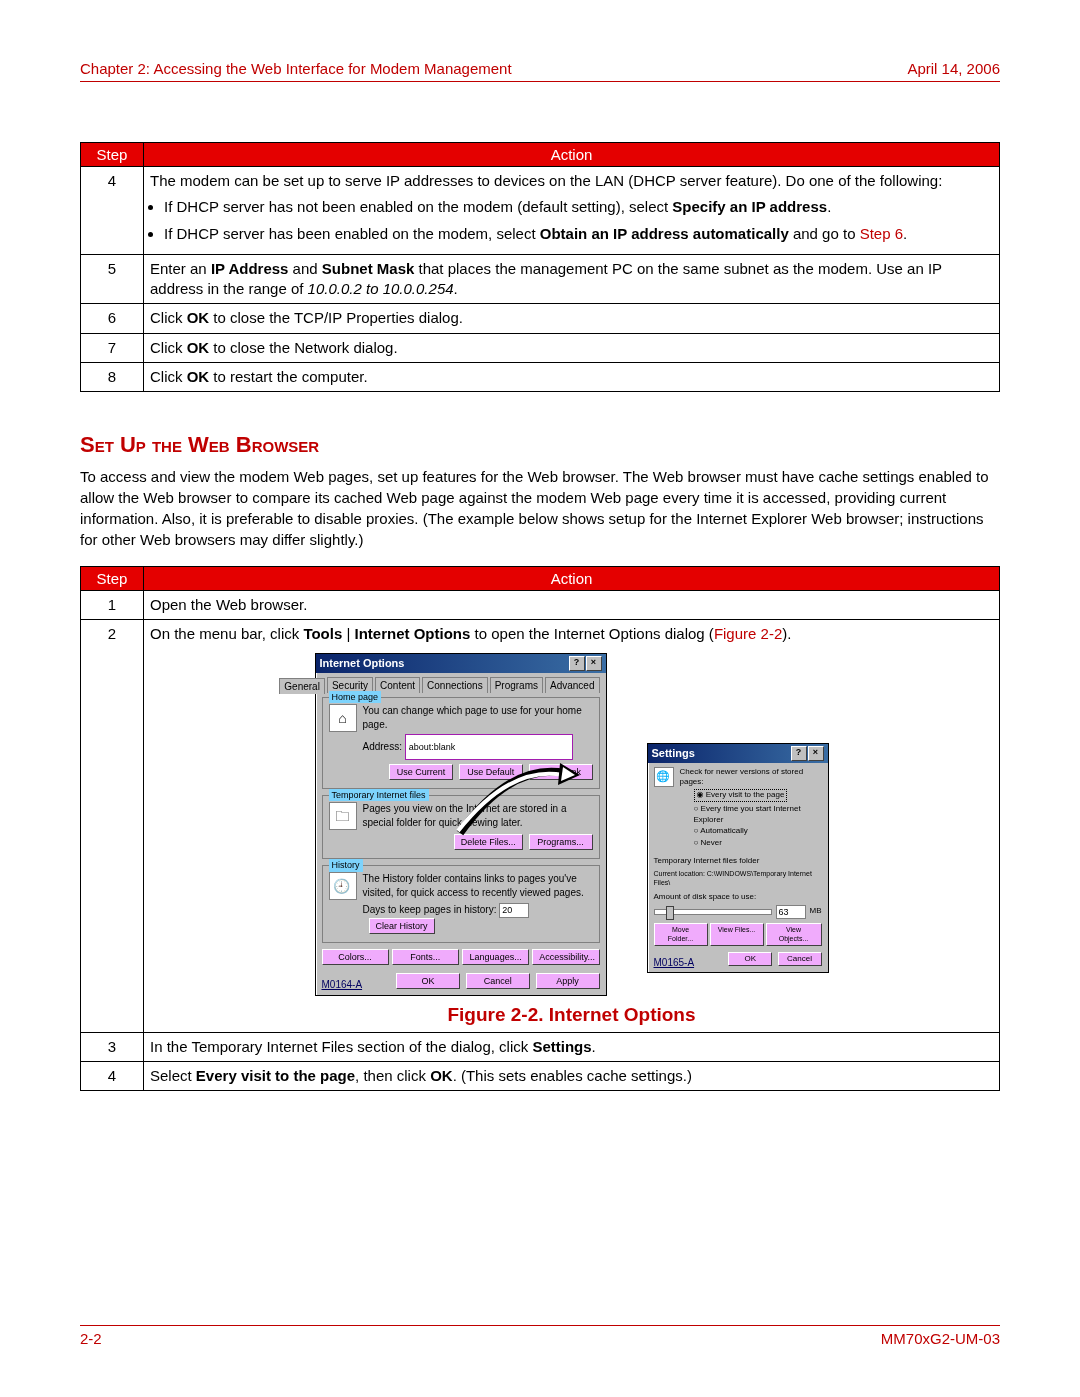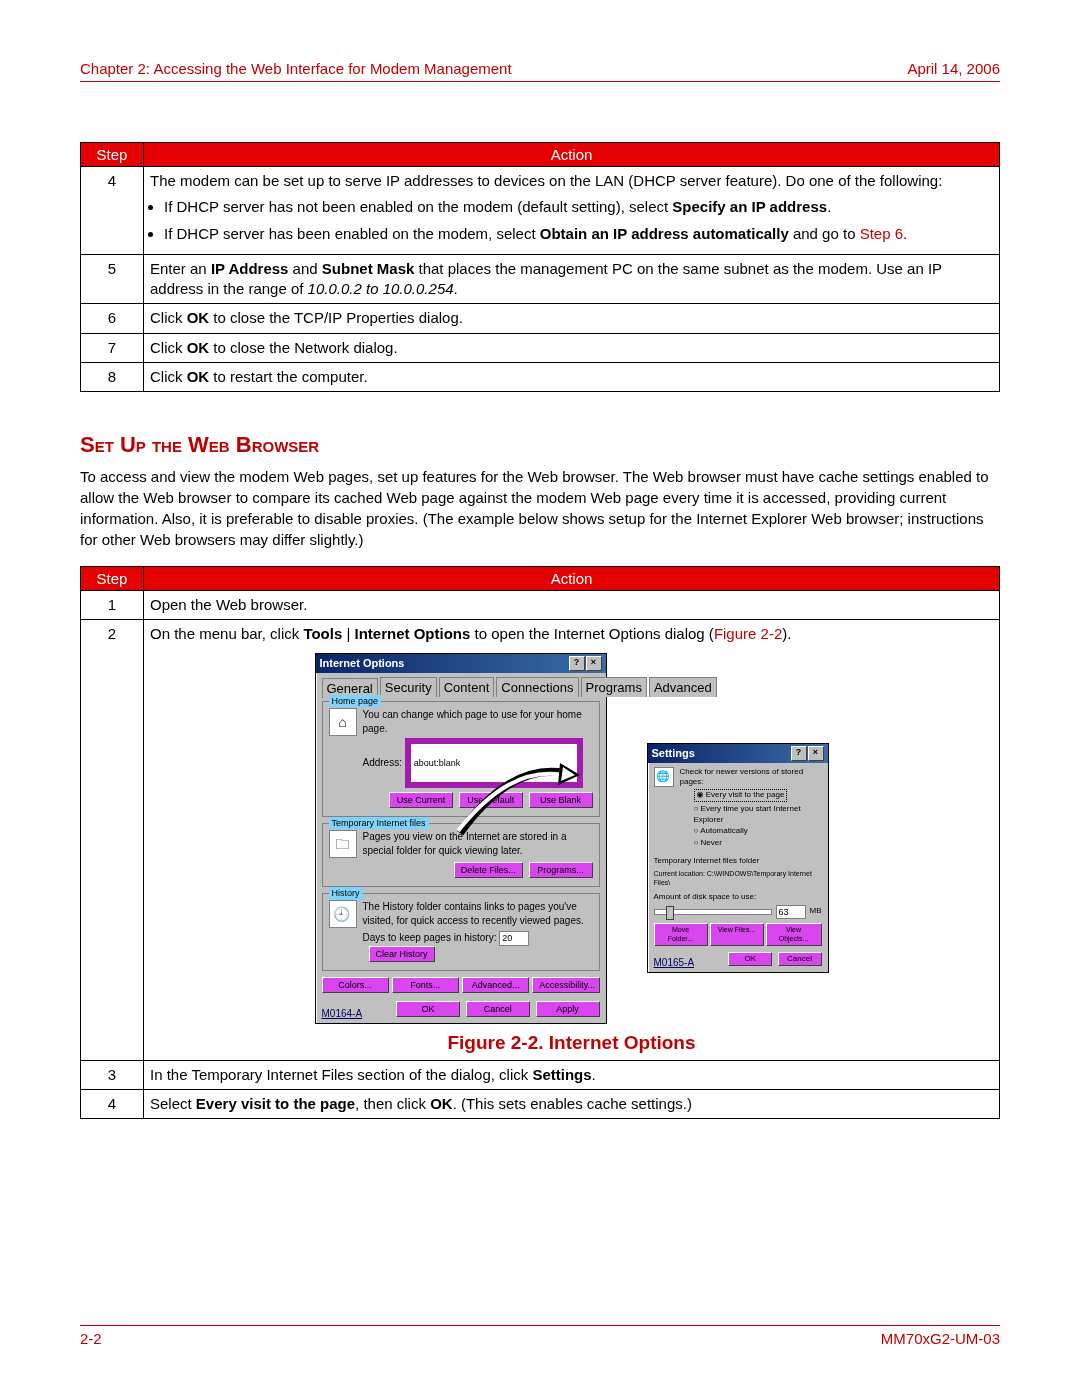--- a/index.html
+++ b/index.html
@@ -90,39 +90,39 @@
     color: #fff;
     padding: 2px 4px;
     display: flex;
     justify-content: space-between;
     font-weight: bold;
     font-size: 11px;
   }
   .dlg .tbtns { display: flex; gap: 1px; }
   .dlg .tbtn { background: #c0c0c0; color: #000; width: 14px; height: 13px; line-height: 11px; text-align: center; border: 1px solid #fff; border-right-color:#404040; border-bottom-color:#404040; font-size: 9px; font-weight: bold; }
   .dlg .body { padding: 4px 6px 6px 6px; }
-  .tabrow { display: flex; gap: 2px; margin-bottom: 4px; font-size: 13px; }
+  .tabrow { display: flex; gap: 2px; margin-bottom: 4px; font-size: 10px; justify-content: flex-end; }
   .tab { border: 1px solid #808080; border-bottom: none; background: #c0c0c0; padding: 1px 4px; }
   .tab.active { background: #c0c0c0; position: relative; top: 1px; }
   .group { border: 1px solid #808080; padding: 6px 6px 8px 6px; margin-bottom: 6px; position: relative; }
   .group .legend { position: absolute; top: -7px; left: 6px; background: #7dd3fc; padding: 0 3px; font-size: 9px; }
   .iconbox { display: flex; gap: 6px; align-items: flex-start; }
   .icon { width: 26px; height: 26px; background: #fff; border: 1px solid #808080; display: flex; align-items: center; justify-content: center; font-size: 14px; }
   .btn {
-    background: #d946ef;
+    background: #f0abfc;
     border: 1px solid #fff;
     border-right-color: #404040;
     border-bottom-color: #404040;
     padding: 1px 6px;
     font-size: 9px;
     display: inline-block;
     min-width: 50px;
     text-align: center;
   }
-  .txtfield { background: #fff; border: 6px solid #a21caf; padding: 13px 3px; font-size: 9px; display: inline-block; min-width: 100px; }
+  .txtfield { background: #fff; border: 1px solid #a21caf; padding: 6px 3px; font-size: 9px; display: inline-block; min-width: 100px; }
   .row-btns { text-align: right; margin-top: 4px; }
   .row-btns .btn { margin-left: 3px; }
   .spin { background: #fff; border: 1px solid #808080; width: 24px; display: inline-block; text-align: left; padding: 0 2px; font-size: 9px; }
   .dlg-main { width: 290px; }
   .dlg-settings { width: 180px; font-size: 8px; margin-top: 90px; }
   .dlg-settings .body { font-size: 8px; }
   .radio-line { margin: 1px 0 1px 14px; font-size: 8px; }
   .radio-line::before { content: "○ "; }
   .radio-line.sel::before { content: "◉ "; }
   .radio-line.sel { border: 1px dotted #000; display: inline-block; padding: 0 2px; }
@@ -263,21 +263,21 @@
                       <span class="spin">20</span>
                       <span class="btn" style="margin-left:6px;">Clear History</span>
                     </div>
                   </div>
                 </div>
               </div>
 
               <div style="display:flex; gap:3px; margin-top:4px;">
                 <span class="btn" style="flex:1;">Colors...</span>
                 <span class="btn" style="flex:1;">Fonts...</span>
-                <span class="btn" style="flex:1;">Advanced...</span>
+                <span class="btn" style="flex:1;">Languages...</span>
                 <span class="btn" style="flex:1;">Accessibility...</span>
               </div>
 
               <div class="row-btns" style="margin-top:8px;">
                 <span class="btn">OK</span>
                 <span class="btn">Cancel</span>
                 <span class="btn">Apply</span>
               </div>
             </div>
             <span class="idlabel">M0164-A</span>

